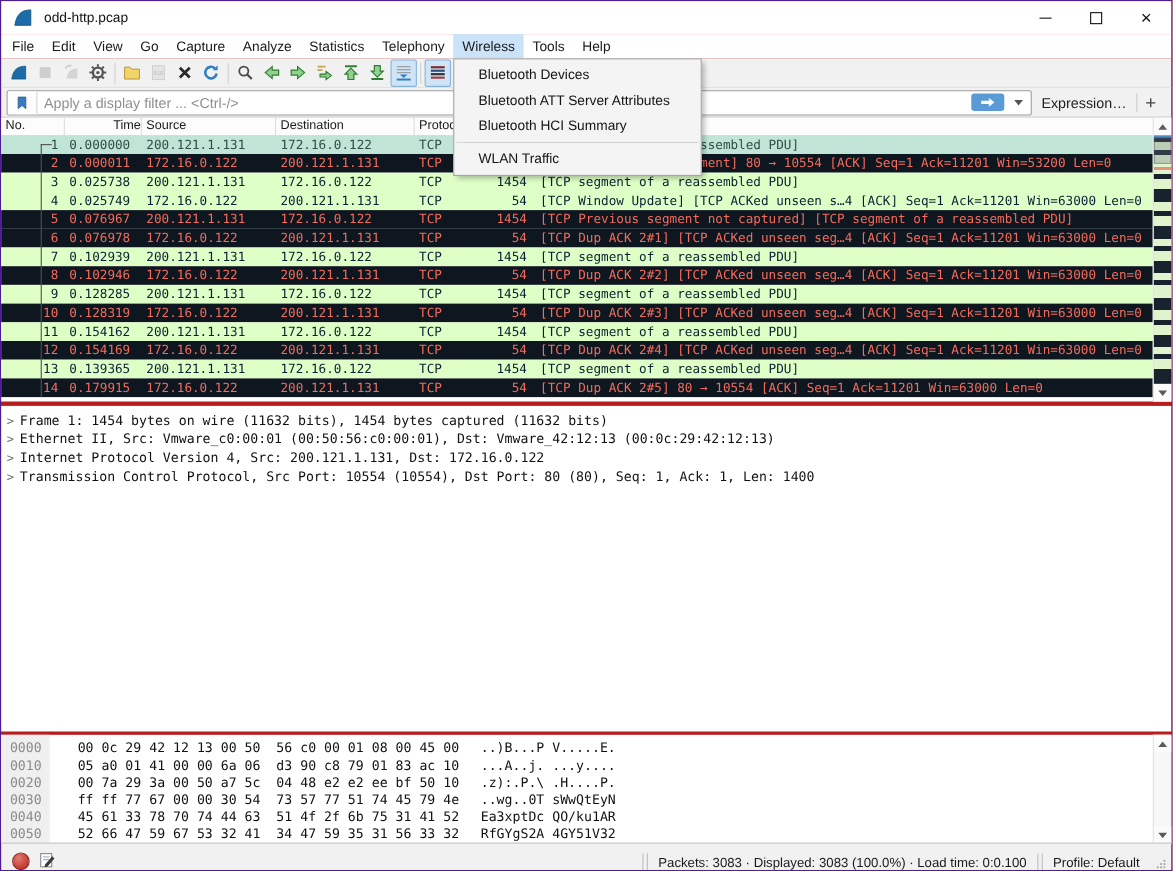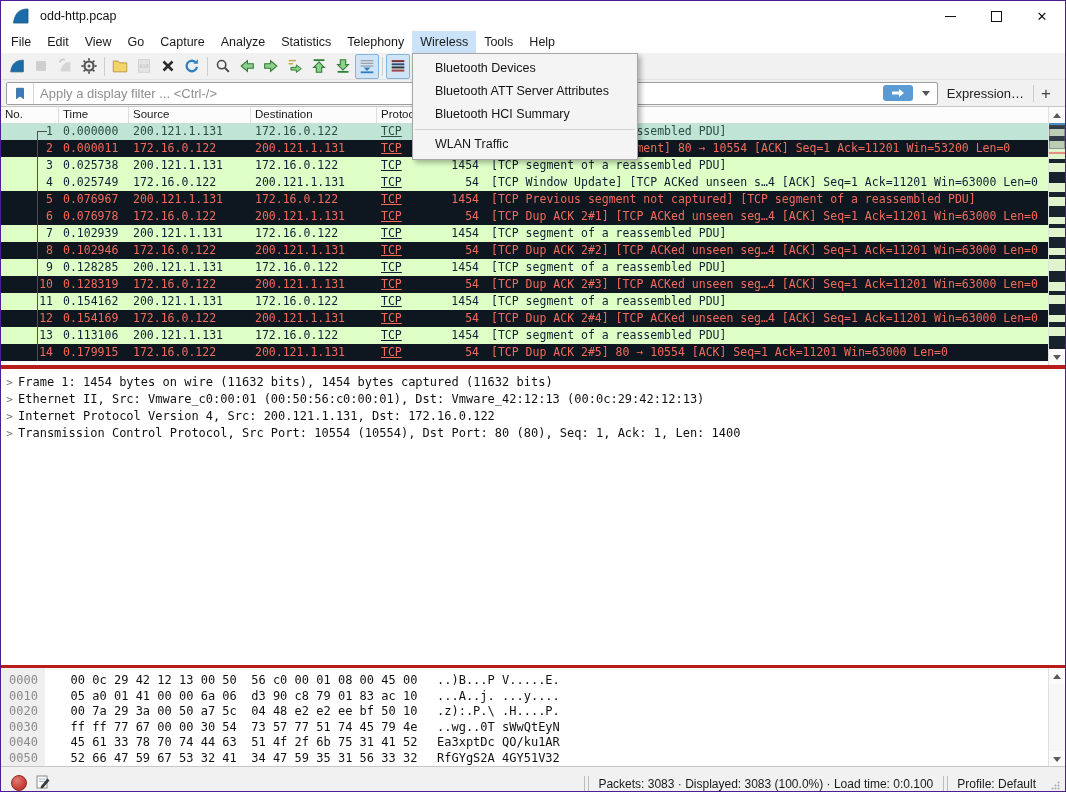--- a/index.html
+++ b/index.html
@@ -39,29 +39,29 @@
   .caret-btn{width:16px;height:16px;display:flex;align-items:center;justify-content:center;margin-right:3px;flex:0 0 auto;}
   .caret{width:0;height:0;border-left:4px solid transparent;border-right:4px solid transparent;border-top:5px solid #555;}
   .expr-label{font-size:13px;color:#222;padding:0 9px;}
   .fsep{width:1px;height:17px;background:#cbcbcb;}
   .plus-btn{font-size:17px;color:#444;padding:0 9px 0 7px;line-height:1;}
 
   
   .packet-list{position:absolute;top:106px;left:0;right:0;height:258px;background:#fff;font-family:"DejaVu Sans Mono","Liberation Mono",monospace;}
   .pl-header{position:absolute;top:0;left:0;right:17px;height:16px;background:#fcfcfc;border-bottom:1px solid #d8d8d8;display:flex;font-family:"Liberation Sans",sans-serif;font-size:11.5px;color:#1a1a1a;}
   .hcol{border-right:1px solid #dedede;padding-left:4px;line-height:15px;overflow:hidden;white-space:nowrap;box-sizing:border-box;flex:0 0 auto;}
-  .hcol-0{width:58px;}.hcol-1{width:70px;}.hcol-2{width:122px;}.hcol-3{width:126px;}.hcol-4{width:54px;}.hcol-5{width:52px;}.hcol-6{flex:1;border-right:0;}
+  .hcol-0{width:58px;}.hcol-1{width:70px;text-align:right;}.hcol-2{width:122px;}.hcol-3{width:126px;}.hcol-4{width:54px;}.hcol-5{width:52px;}.hcol-6{flex:1;border-right:0;}
   .pl-rows{position:absolute;top:16px;left:0;right:17px;}
   .prow{display:flex;height:17px;line-height:17px;font-size:11.5px;white-space:nowrap;cursor:default;}
   .prow span{overflow:hidden;box-sizing:border-box;flex:0 0 auto;}
   .c-no{width:58px;text-align:right;padding-right:6px;}
   .c-time{width:70px;padding-left:4px;}
   .c-source{width:122px;padding-left:4px;}
   .c-destination{width:126px;padding-left:4px;}
-  .c-protocol{width:54px;padding-left:4px;text-decoration:underline;}
+  .c-protocol{width:54px;padding-left:4px;}
   .c-length{width:52px;text-align:right;padding-right:4px;}
   .c-info{flex:1;padding-left:8px;}
   .prow.good{background:var(--good-row-bg);color:var(--good-row-fg);}
   .prow.bad{background:var(--bad-row-bg);color:var(--bad-row-fg);}
   .prow.selected{background:var(--selected-row-bg);color:var(--selected-row-fg);}
   .related-line{position:absolute;left:36px;top:24px;width:1px;height:230px;background:#4f4f4f;pointer-events:none;}
   .related-tick{position:absolute;left:36px;top:24px;width:10px;height:1px;background:#4f4f4f;pointer-events:none;}
 
   
   .pl-scrollbar{position:absolute;top:0;right:0;width:17px;height:100%;background:#f3f3f3;border-left:1px solid #e0e0e0;box-sizing:border-box;}
@@ -400,21 +400,21 @@
           <span class="c-no">12</span>
           <span class="c-time">0.154169</span>
           <span class="c-source">172.16.0.122</span>
           <span class="c-destination">200.121.1.131</span>
           <span class="c-protocol">TCP</span>
           <span class="c-length">54</span>
           <span class="c-info">[TCP Dup ACK 2#4] [TCP ACKed unseen seg…4 [ACK] Seq=1 Ack=11201 Win=63000 Len=0</span>
         </div>
         <div class="prow good">
           <span class="c-no">13</span>
-          <span class="c-time">0.113106</span>
+          <span class="c-time">0.139365</span>
           <span class="c-source">200.121.1.131</span>
           <span class="c-destination">172.16.0.122</span>
           <span class="c-protocol">TCP</span>
           <span class="c-length">1454</span>
           <span class="c-info">[TCP segment of a reassembled PDU]</span>
         </div>
         <div class="prow bad">
           <span class="c-no">14</span>
           <span class="c-time">0.179915</span>
           <span class="c-source">172.16.0.122</span>

